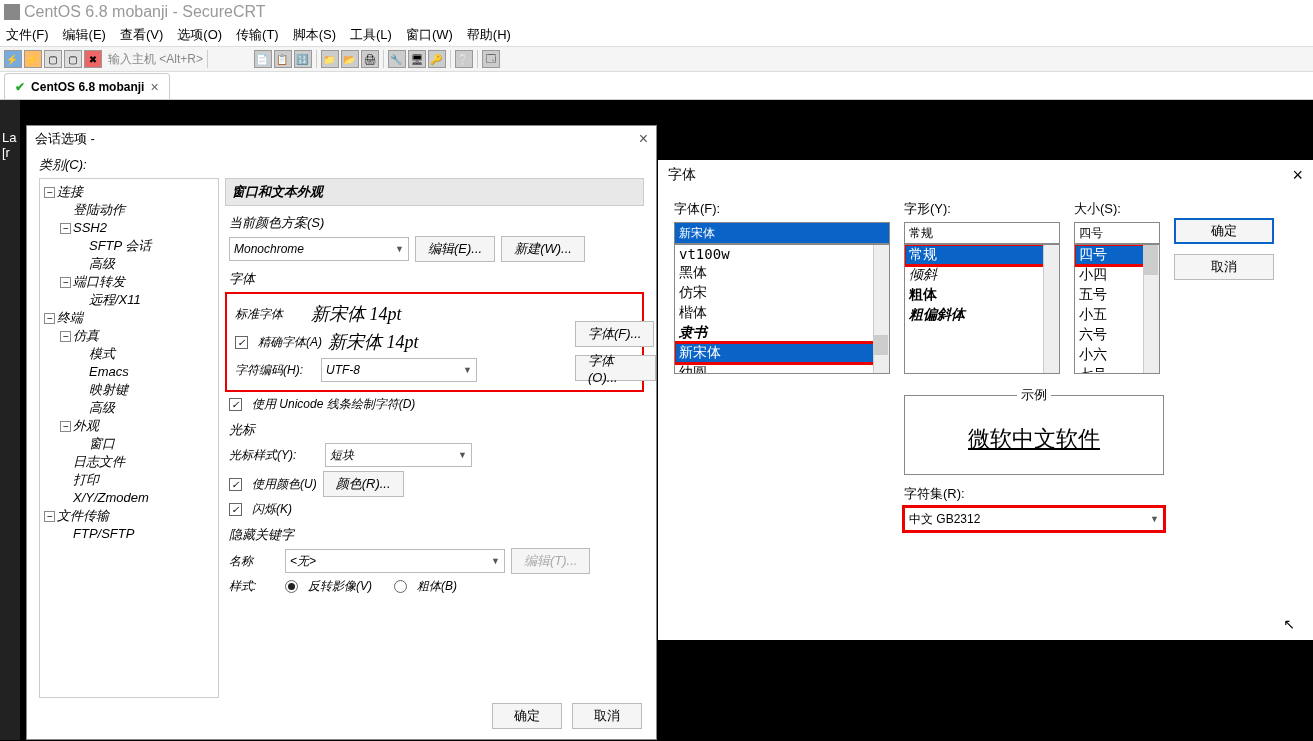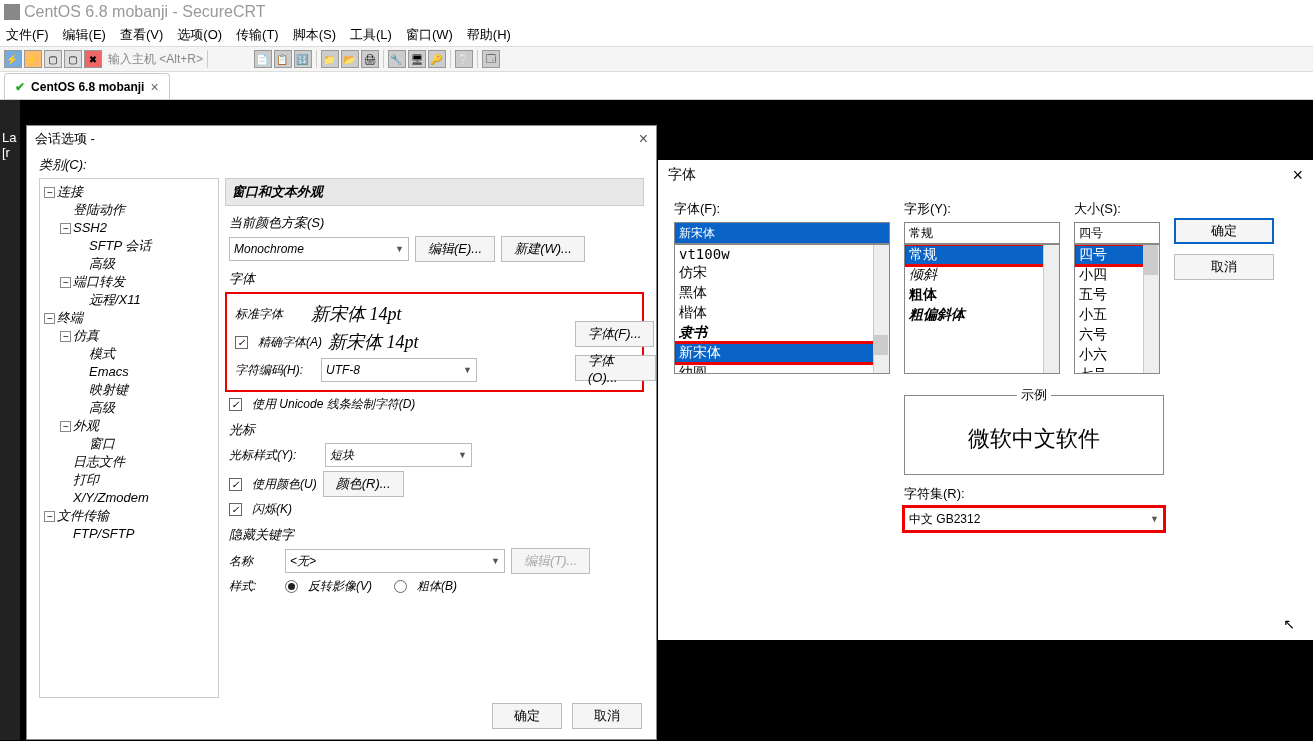--- a/index.html
+++ b/index.html
@@ -60,21 +60,21 @@
 .inp { height: 22px; border: 1px solid #888; padding: 0 4px; display: flex; align-items: center; }
 .inp.sel { background: #0a64c8; color: #fff; }
 .listbox { border: 1px solid #888; height: 130px; overflow: hidden; position: relative; }
 .listbox .item { padding: 1px 4px; font-family: SimSun, serif; font-size: 14px; }
 .listbox .item.sel { background: #0a64c8; color: #fff; }
 .listbox .scrollbar { position: absolute; right: 0; top: 0; width: 16px; height: 100%; background: #eee; border-left: 1px solid #ccc; }
 .listbox .thumb { position: absolute; right: 1px; width: 14px; background: #ccc; }
 .redout { outline: 3px solid #e00; outline-offset: -1px; }
 fieldset.sample { border: 1px solid #888; padding: 20px; margin-top: 12px; text-align: center; }
 fieldset.sample legend { font-size: 13px; padding: 0 4px; }
-.sample-txt { font-family: SimSun, serif; font-size: 22px; }
+.sample-txt { font-family: SimSun, serif; font-size: 22px; text-decoration: underline; }
 .cursor-icon { position: absolute; font-size: 14px; }
 
 .italic { font-style: italic; }
 .bold { font-weight: bold; }
 .bolditalic { font-weight: bold; font-style: italic; }
 </style>
 </head>
 <body>
 
 <div class="titlebar">
@@ -256,22 +256,22 @@
   </div>
   <div class="dlg2-body">
 
     <div class="col" style="width:216px">
       <div class="col-label">字体(F):</div>
       <div class="inp sel">
           <span>新宋体</span>
         </div>
       <div class="listbox" id="fontlist">
         <div class="item" style="font-family: monospace;">vt100w</div>
+          <div class="item">黑体</div>
           <div class="item">仿宋</div>
-          <div class="item">黑体</div>
           <div class="item">楷体</div>
           <div class="item" style="font-weight: bold; font-style: italic;">隶书</div>
           <div class="item sel redout">新宋体</div>
           <div class="item">幼圆</div>
           <div class="scrollbar">
             <div class="thumb" style="top:90px;height:20px"></div>
           </div>
       </div>
     </div>
 

